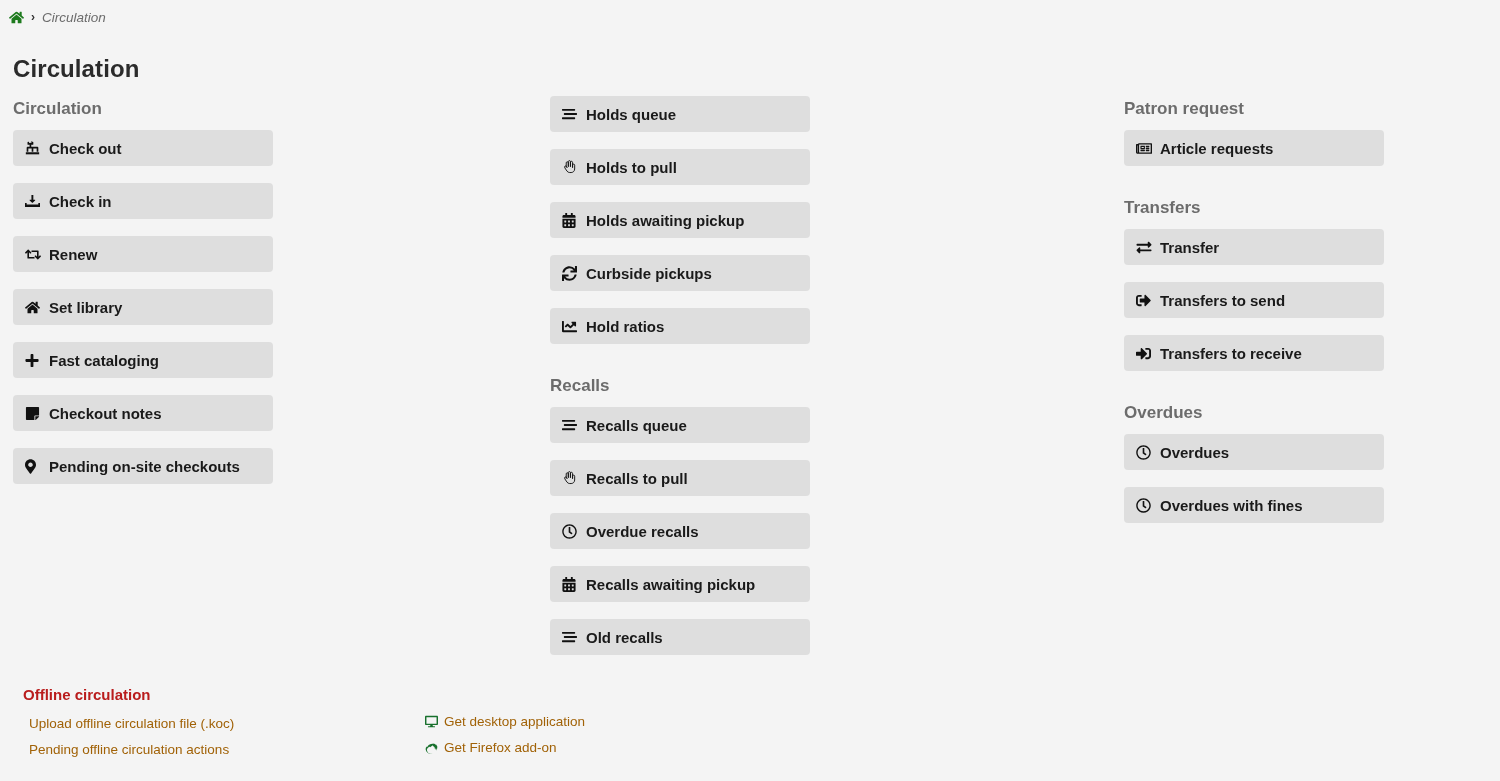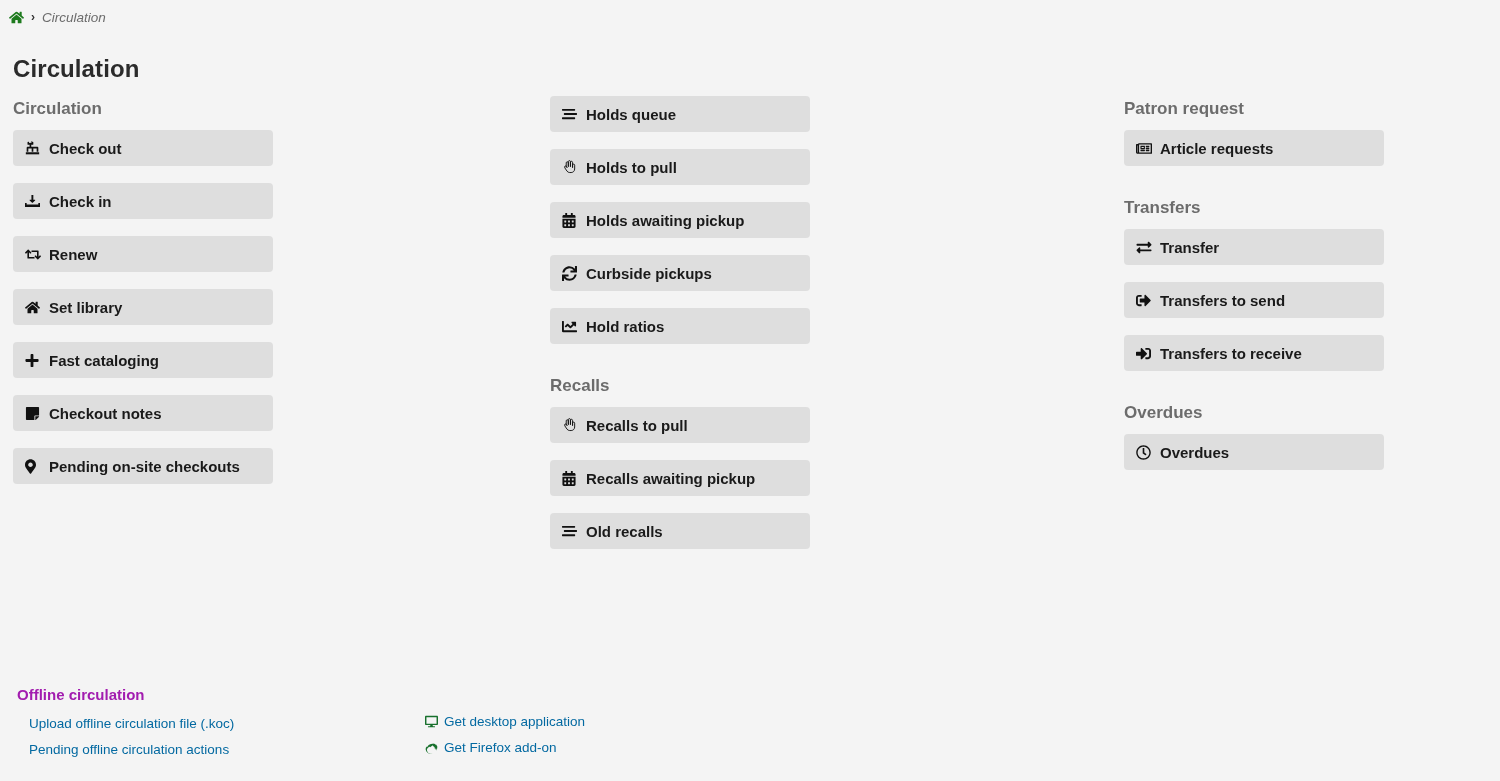--- a/index.html
+++ b/index.html
@@ -131,42 +131,42 @@
   .tile-btn .ic svg { display: block; }
 
   
   .offline {
     position: absolute;
     left: 13px;
     top: 686px;
     width: 1200px;
   }
   .offline-heading {
-    margin: 0 0 12px 4px;
+    margin: 0 0 12px 10px;
     font-size: 15px;
     font-weight: bold;
-    color: #a21caf;
+    color: #b91c1c;
   }
   .offline-grid {
     position: relative;
     height: 56px;
   }
   .offline-col { position: absolute; top: 0; }
   .offline-col-left { left: 16px; }
   .offline-col-right { left: 412px; }
   .offline-col ul {
     list-style: none;
     margin: 0;
     padding: 0;
   }
   .offline-col li { margin-bottom: 9px; height: 17px; }
   .offline-link {
     display: inline-flex;
     align-items: center;
-    color: #0369a1;
+    color: #a16207;
     font-size: 13.5px;
     text-decoration: none;
     line-height: 1;
   }
   .offline-link .ic {
     display: inline-flex;
     align-items: center;
     margin-right: 6px;
     color: #17702c;
   }
@@ -327,28 +327,48 @@
             </a>
           </li>
         </ul>
       </div>
       <div class="section">
         <h2 class="section-heading">Recalls</h2>
         <ul class="btn-list">
           <li>
             <a class="tile-btn" href="#">
               <span class="ic">
+                <svg width="15" height="15" viewBox="0 0 512 512" fill="currentColor">
+                  <path d="M16 128h416c8.8 0 16-7.2 16-16V80c0-8.8-7.2-16-16-16H16C7.2 64 0 71.2 0 80v32c0 8.8 7.2 16 16 16zm480 80H80c-8.8 0-16 7.2-16 16v32c0 8.8 7.2 16 16 16h416c8.8 0 16-7.2 16-16v-32c0-8.8-7.2-16-16-16zm-64 144H16c-8.8 0-16 7.2-16 16v32c0 8.8 7.2 16 16 16h416c8.8 0 16-7.2 16-16v-32c0-8.8-7.2-16-16-16z"></path>
+                </svg>
+              </span>
+              <span>Recalls queue</span>
+            </a>
+          </li>
+          <li>
+            <a class="tile-btn" href="#">
+              <span class="ic">
                 <svg width="15" height="15" viewBox="0 0 448 512" fill="none" stroke="currentColor" stroke-width="32" stroke-linejoin="round" stroke-linecap="round">
                   <path d="M112 250V96c0-20 16-36 36-36s36 16 36 36v120"></path>
                   <path d="M184 216V56c0-20 16-36 36-36s36 16 36 36v160"></path>
                   <path d="M256 216V80c0-20 16-36 36-36s36 16 36 36v168"></path>
                   <path d="M328 248v-72c0-20 16-36 36-36s36 16 36 36v132c0 68-52 120-120 120h-48c-36 0-70-17-92-46L60 262c-12-16-8-40 9-52 17-12 40-8 52 9l25 34"></path>
                 </svg>
               </span>
               <span>Recalls to pull</span>
+            </a>
+          </li>
+          <li>
+            <a class="tile-btn" href="#">
+              <span class="ic">
+                <svg width="15" height="15" viewBox="0 0 512 512" fill="currentColor">
+                  <path d="M256 8C119 8 8 119 8 256s111 248 248 248 248-111 248-248S393 8 256 8zm0 448c-110.5 0-200-89.5-200-200S145.5 56 256 56s200 89.5 200 200-89.5 200-200 200zm61.8-104.4l-84.9-61.7c-3.1-2.3-4.9-5.9-4.9-9.7V116c0-6.6 5.4-12 12-12h32c6.6 0 12 5.4 12 12v141.7l66.8 48.6c5.4 3.9 6.5 11.4 2.6 16.8L334.6 349c-3.9 5.3-11.4 6.5-16.8 2.6z"></path>
+                </svg>
+              </span>
+              <span>Overdue recalls</span>
             </a>
           </li>
           <li>
             <a class="tile-btn" href="#">
               <span class="ic">
                 <svg width="14" height="15" viewBox="0 0 448 512" fill="currentColor">
                   <path d="M0 464c0 26.5 21.5 48 48 48h352c26.5 0 48-21.5 48-48V192H0v272zm320-196c0-6.6 5.4-12 12-12h40c6.6 0 12 5.4 12 12v40c0 6.6-5.4 12-12 12h-40c-6.6 0-12-5.4-12-12v-40zm0 128c0-6.6 5.4-12 12-12h40c6.6 0 12 5.4 12 12v40c0 6.6-5.4 12-12 12h-40c-6.6 0-12-5.4-12-12v-40zM192 268c0-6.6 5.4-12 12-12h40c6.6 0 12 5.4 12 12v40c0 6.6-5.4 12-12 12h-40c-6.6 0-12-5.4-12-12v-40zm0 128c0-6.6 5.4-12 12-12h40c6.6 0 12 5.4 12 12v40c0 6.6-5.4 12-12 12h-40c-6.6 0-12-5.4-12-12v-40zM64 268c0-6.6 5.4-12 12-12h40c6.6 0 12 5.4 12 12v40c0 6.6-5.4 12-12 12H76c-6.6 0-12-5.4-12-12v-40zm0 128c0-6.6 5.4-12 12-12h40c6.6 0 12 5.4 12 12v40c0 6.6-5.4 12-12 12H76c-6.6 0-12-5.4-12-12v-40zM400 64h-48V12c0-6.6-5.4-12-12-12h-40c-6.6 0-12 5.4-12 12v52H160V12c0-6.6-5.4-12-12-12h-40c-6.6 0-12 5.4-12 12v52H48C21.5 64 0 85.5 0 112v48h448v-48c0-26.5-21.5-48-48-48z"></path>
                 </svg>
               </span>
               <span>Recalls awaiting pickup</span>
@@ -422,20 +442,30 @@
         <h2 class="section-heading">Overdues</h2>
         <ul class="btn-list">
           <li>
             <a class="tile-btn" href="#">
               <span class="ic">
                 <svg width="15" height="15" viewBox="0 0 512 512" fill="currentColor">
                   <path d="M256 8C119 8 8 119 8 256s111 248 248 248 248-111 248-248S393 8 256 8zm0 448c-110.5 0-200-89.5-200-200S145.5 56 256 56s200 89.5 200 200-89.5 200-200 200zm61.8-104.4l-84.9-61.7c-3.1-2.3-4.9-5.9-4.9-9.7V116c0-6.6 5.4-12 12-12h32c6.6 0 12 5.4 12 12v141.7l66.8 48.6c5.4 3.9 6.5 11.4 2.6 16.8L334.6 349c-3.9 5.3-11.4 6.5-16.8 2.6z"></path>
                 </svg>
               </span>
               <span>Overdues</span>
+            </a>
+          </li>
+          <li>
+            <a class="tile-btn" href="#">
+              <span class="ic">
+                <svg width="15" height="15" viewBox="0 0 512 512" fill="currentColor">
+                  <path d="M256 8C119 8 8 119 8 256s111 248 248 248 248-111 248-248S393 8 256 8zm0 448c-110.5 0-200-89.5-200-200S145.5 56 256 56s200 89.5 200 200-89.5 200-200 200zm61.8-104.4l-84.9-61.7c-3.1-2.3-4.9-5.9-4.9-9.7V116c0-6.6 5.4-12 12-12h32c6.6 0 12 5.4 12 12v141.7l66.8 48.6c5.4 3.9 6.5 11.4 2.6 16.8L334.6 349c-3.9 5.3-11.4 6.5-16.8 2.6z"></path>
+                </svg>
+              </span>
+              <span>Overdues with fines</span>
             </a>
           </li>
         </ul>
       </div>
     </div>
 </div>
 
 <section class="offline">
   <h2 class="offline-heading">Offline circulation</h2>
   <div class="offline-grid">

